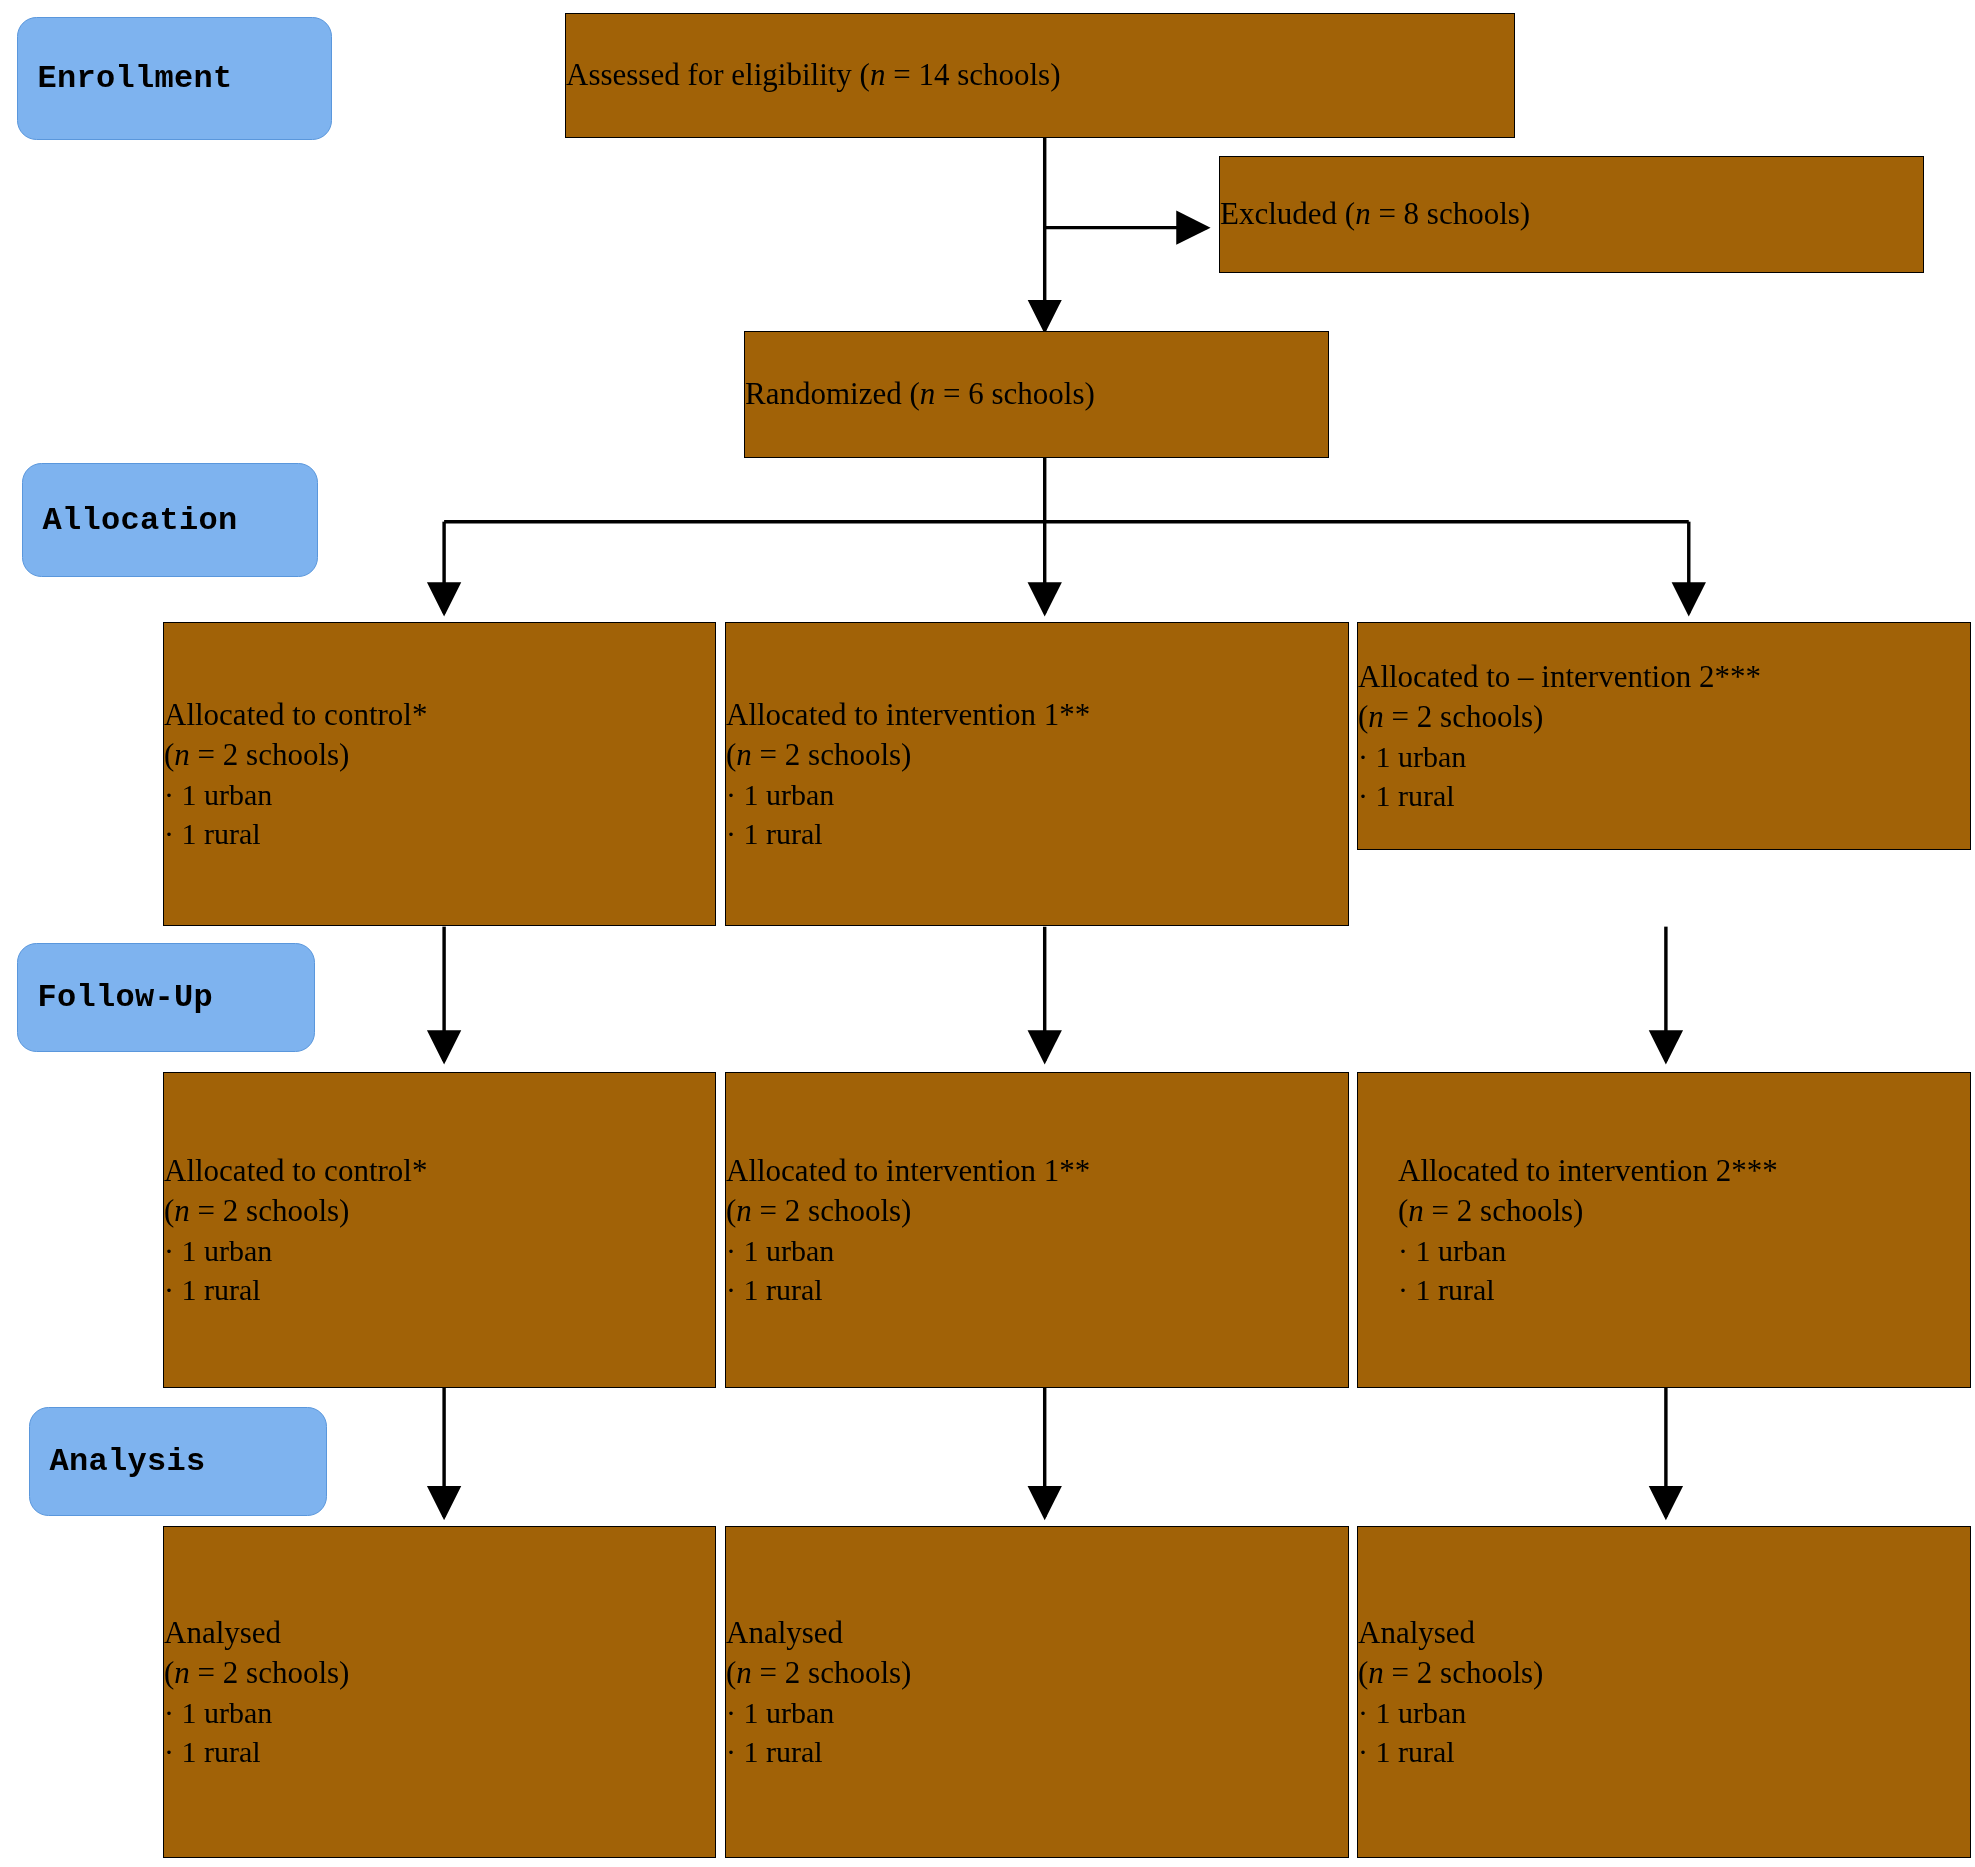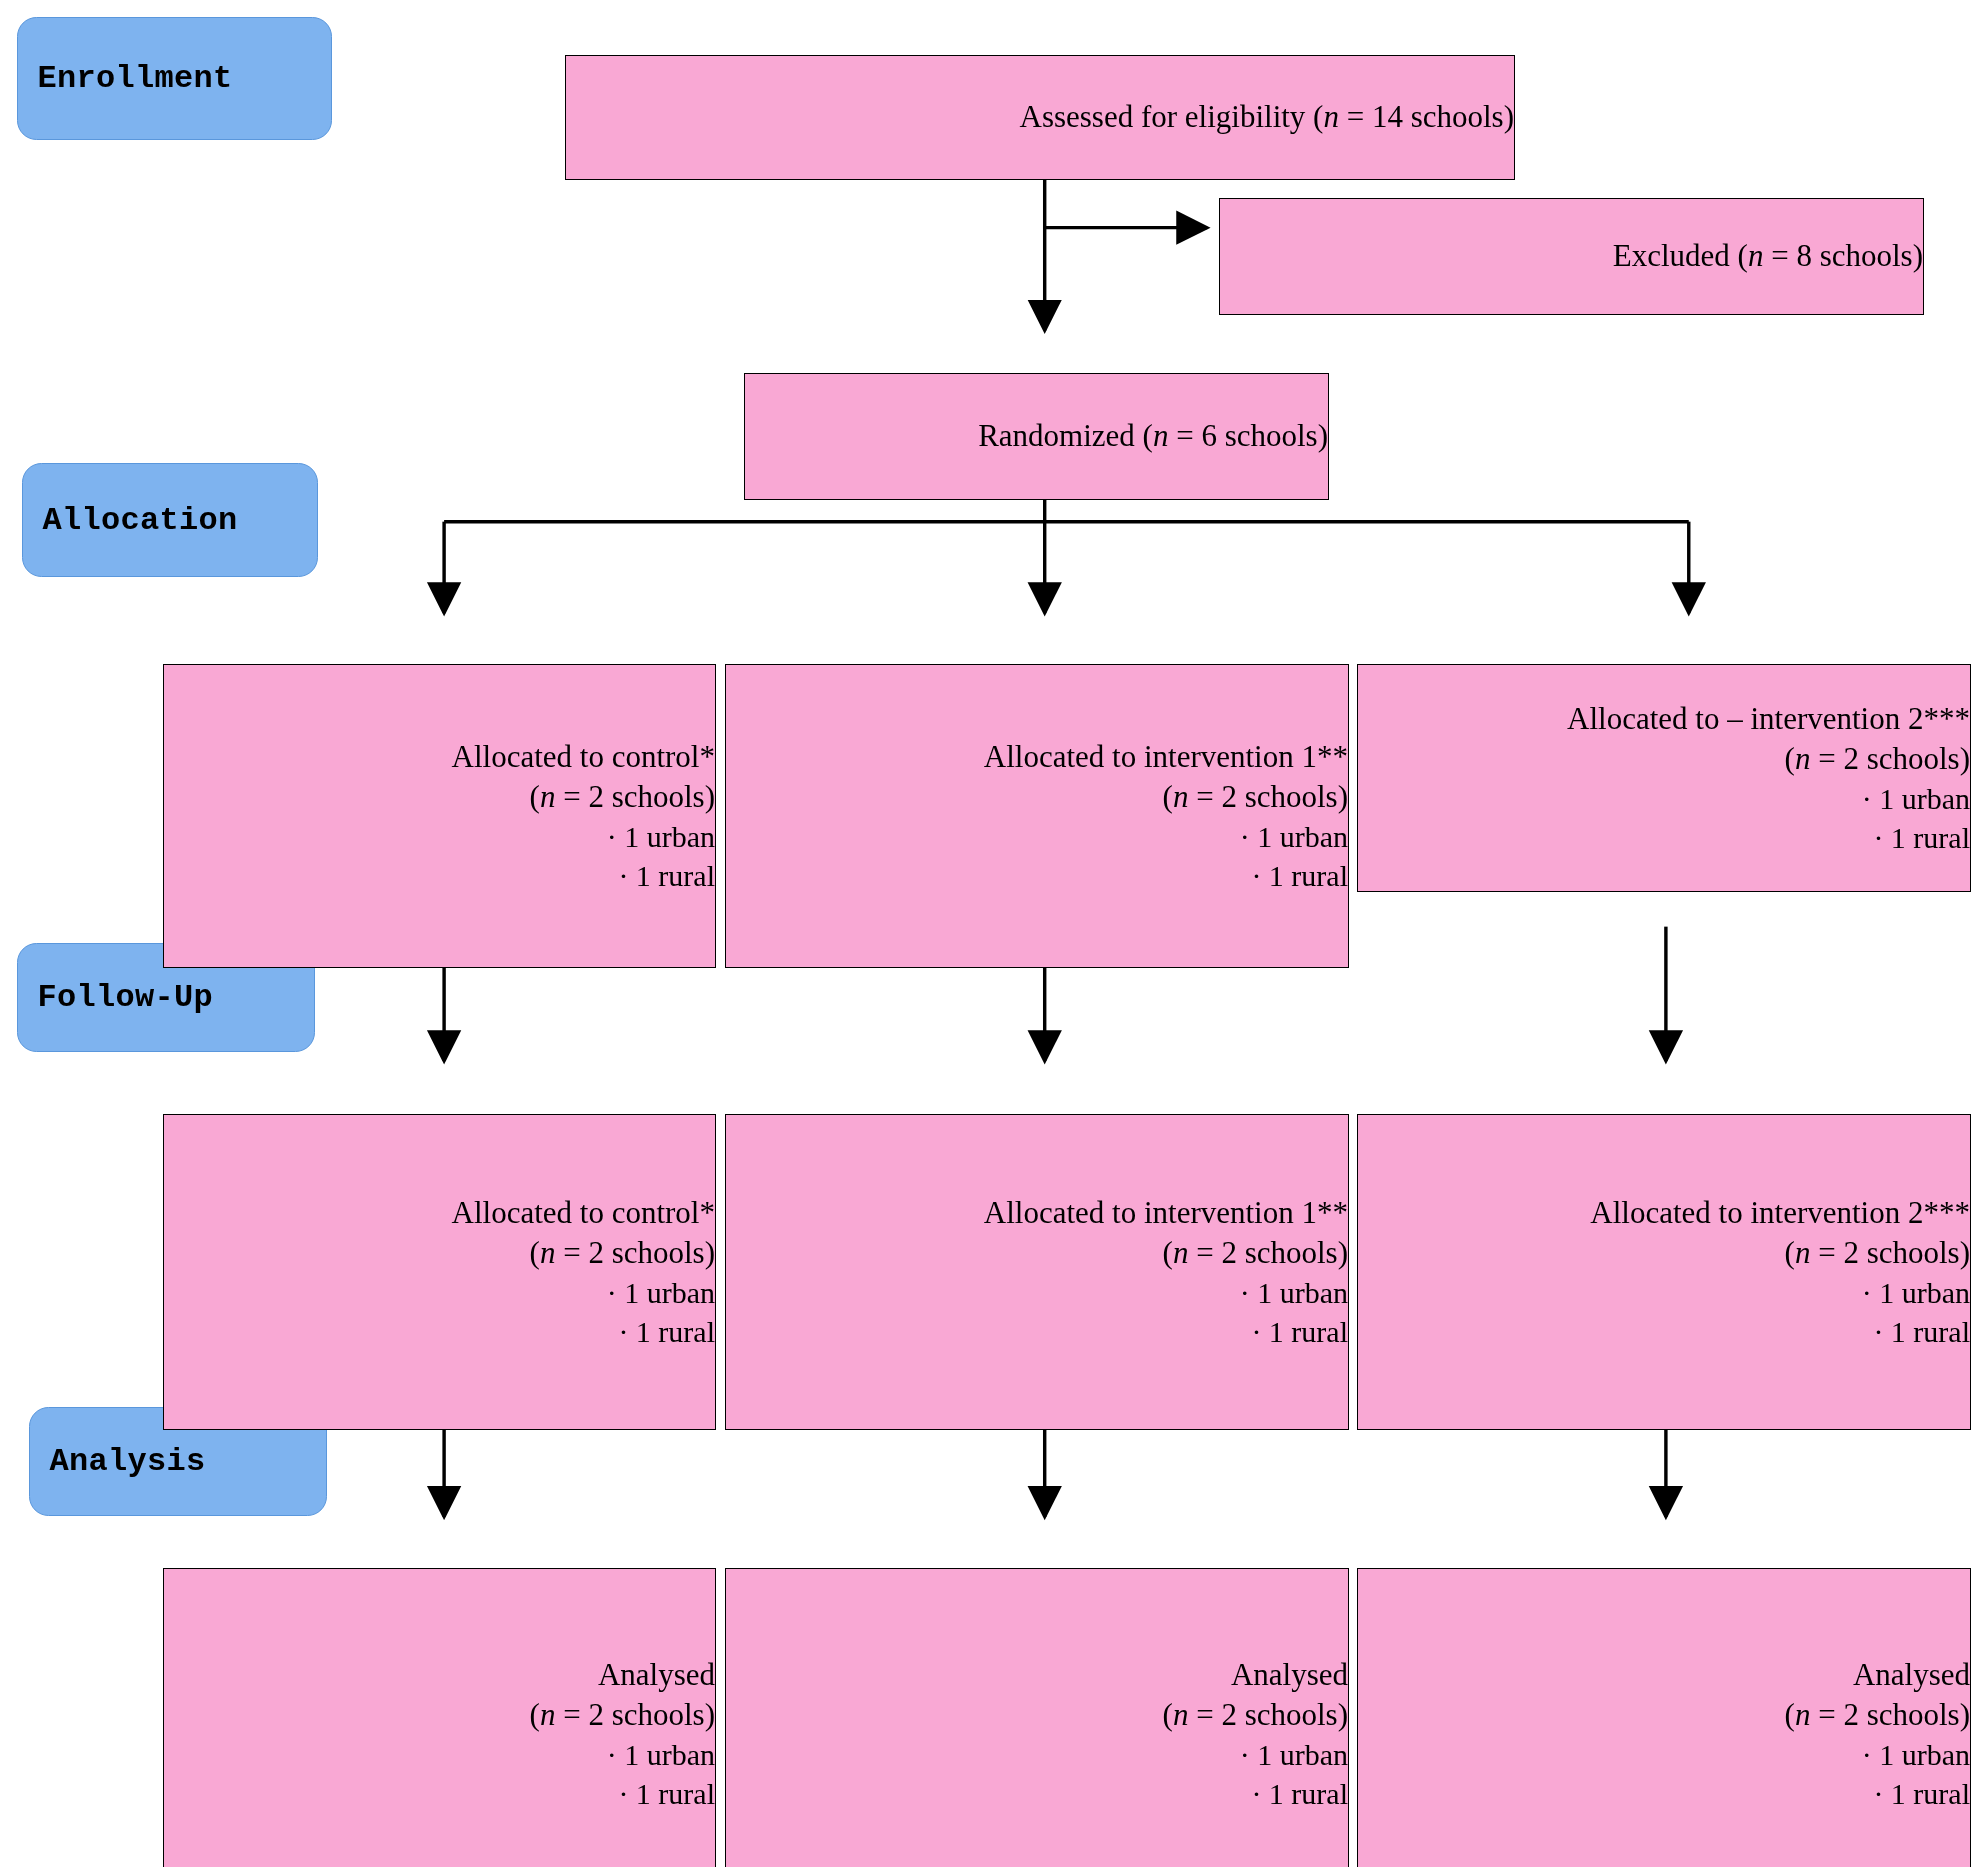--- a/index.html
+++ b/index.html
@@ -32,30 +32,29 @@
     font-weight: bold;
     font-size: 32px;
     padding-left: 19.5px;
     box-sizing: border-box;
     letter-spacing: 0.3px;
     font-family: Liberation Mono, monospace;
   }
   .node {
     position: absolute;
     border: 1.7px solid #000000;
-    background: #f9a8d4;
+    background: #a16207;
     box-sizing: border-box;
     display: flex;
     flex-direction: column;
-    align-items: flex-end;
+    align-items: flex-start;
     justify-content: center;
     text-align: center;
     font-size: 31px;
     line-height: 1.30;
-    margin-top: 42px;
   }
   .node .line {
     display: block;
     white-space: nowrap;
   }
   .node .line.small {
     font-size: 30px;
   }
   em {
     font-style: italic;
@@ -155,21 +154,21 @@
     <span class="line small">· 1 rural</span>
   </div>
 
   <div class="node" style="left:725px; top:1072px; width:624px; height:316px;">
     <span class="line">Allocated to intervention 1**</span>
     <span class="line">(<em>n</em> = 2 schools)</span>
     <span class="line small">· 1 urban</span>
     <span class="line small">· 1 rural</span>
   </div>
 
-  <div class="node" style="left:1357px; top:1072px; width:614px; height:316px;">
+  <div class="node" style="left:1357px; top:1072px; width:614px; height:316px;padding-left:40px;">
     <span class="line">Allocated to intervention 2***</span>
     <span class="line">(<em>n</em> = 2 schools)</span>
     <span class="line small">· 1 urban</span>
     <span class="line small">· 1 rural</span>
   </div>
 
   <div class="node" style="left:163px; top:1526px; width:553px; height:332px;">
     <span class="line">Analysed</span>
     <span class="line">(<em>n</em> = 2 schools)</span>
     <span class="line small">· 1 urban</span>

